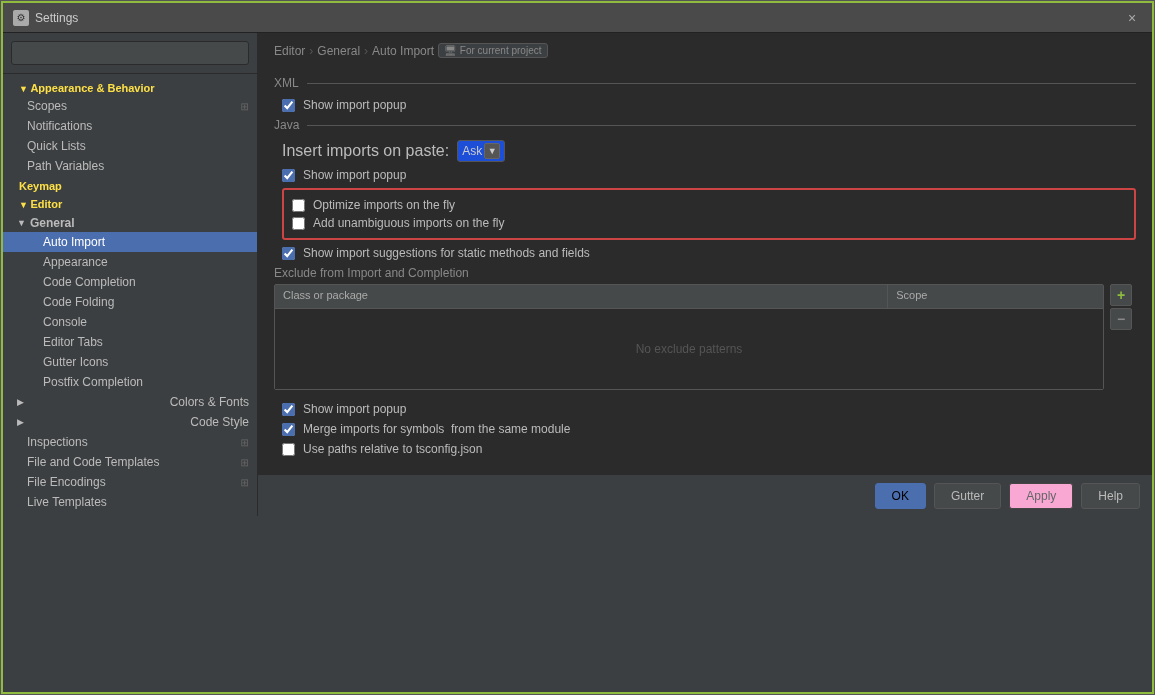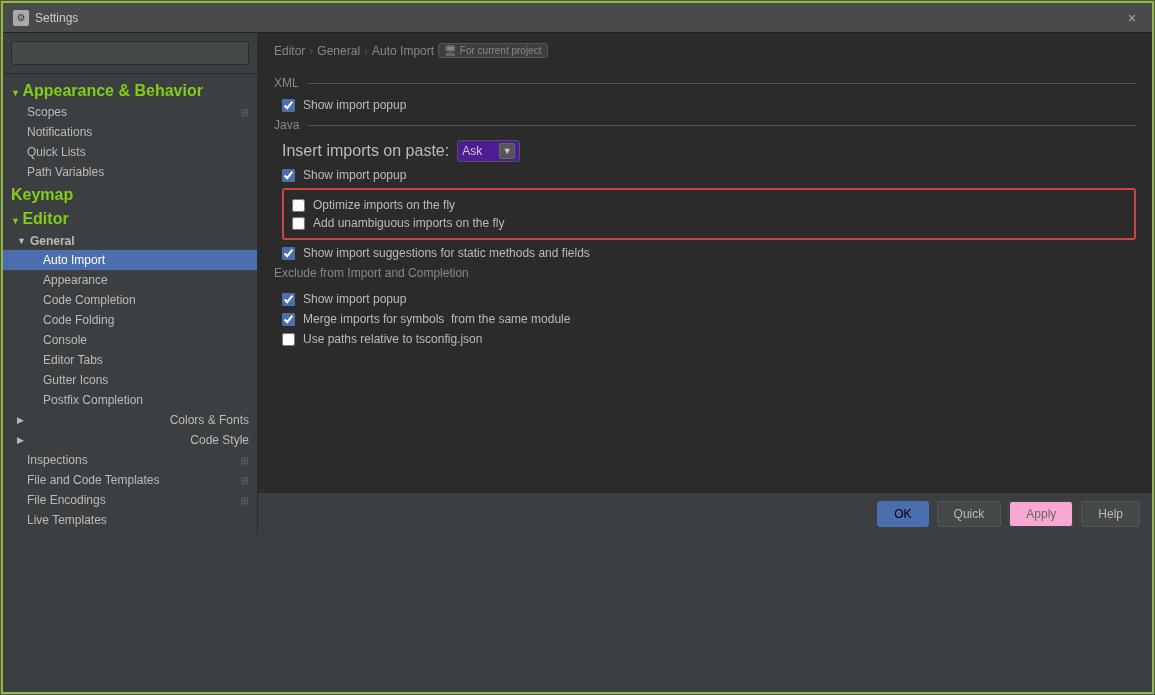--- a/index.html
+++ b/index.html
@@ -78,24 +78,24 @@
     }
     .tree {
       flex: 1;
       overflow-y: auto;
       padding: 4px 0;
     }
     .tree::-webkit-scrollbar { width: 6px; }
     .tree::-webkit-scrollbar-track { background: #3c3f41; }
     .tree::-webkit-scrollbar-thumb { background: #555; }
     .tree-section-label {
-      padding: 4px 8px 2px 8px;
+      padding: 4px 8px 2px 16px;
       font-weight: bold;
-      color: #84cc16;
-      font-size: 16px;
+      color: #fde047;
+      font-size: 11px;
       cursor: pointer;
     }
     .tree-section-label.with-arrow::before {
       content: '▼ ';
       font-size: 9px;
     }
     .tree-item {
       padding: 3px 8px 3px 24px;
       color: #bbbbbb;
       cursor: pointer;
@@ -209,26 +209,26 @@
       display: flex;
       align-items: center;
       margin-bottom: 6px;
       padding-left: 8px;
       gap: 8px;
     }
     .inline-row label { color: #bbbbbb; font-size: 16px; }
     .inline-select {
       display: flex;
       align-items: center;
-      background: #4c1d95;
+      background: #1d4ed8;
       border: 1px solid #555;
       border-radius: 3px;
       height: 22px;
       padding: 0 4px;
-      gap: 17px;
+      gap: 2px;
     }
     .inline-select span { font-size: 12px; color: #ccc; }
     .inline-select .dropdown-arrow {
       border: 1px solid #666;
       border-radius: 2px;
       width: 16px;
       height: 16px;
       display: flex;
       align-items: center;
       justify-content: center;
@@ -468,39 +468,54 @@
           </div>
         </div>
 
         <div class="checkbox-row">
           <input type="checkbox" id="show_suggestions" checked="" style="">
           <label for="show_suggestions">Show import suggestions for static methods and fields</label>
         </div>
 
         <div class="exclude-section">
           <div class="exclude-label">Exclude from Import and Completion</div>
+          <div style="position: relative; margin-right: 32px;">
+            <div class="table-wrapper">
+              <div class="table-header">
+                <div class="table-header-cell col-class">Class or package</div>
+                <div class="table-header-cell col-scope">Scope</div>
+              </div>
+              <div class="table-body">
+                <span>No exclude patterns</span>
+              </div>
+            </div>
+            <div class="table-actions">
+              <div class="table-action-btn">+</div>
+              <div class="table-action-btn minus">−</div>
+            </div>
+          </div>
         </div>
 
         <div class="checkbox-row">
           <input type="checkbox" id="ts_show_import" checked="" style="">
           <label for="ts_show_import">Show import popup</label>
         </div>
         <div class="checkbox-row">
           <input type="checkbox" id="merge_imports" checked="" style="">
           <label for="merge_imports">Merge imports for symbols &nbsp;from the same module</label>
         </div>
         <div class="checkbox-row">
           <input type="checkbox" id="use_paths_relative" style="">
           <label for="use_paths_relative">Use paths relative to tsconfig.json</label>
         </div>
 
       </div>
 
       <div class="bottom-bar">
         <button class="btn btn-primary">OK</button>
-        <button class="btn btn-default">Quick</button>
+        <button class="btn btn-default">Gutter</button>
         <button class="btn btn-disabled">Apply</button>
         <button class="btn btn-default">Help</button>
       </div>
     </div>
   </div>
   </div>
 </div>
 
 </body></html>

